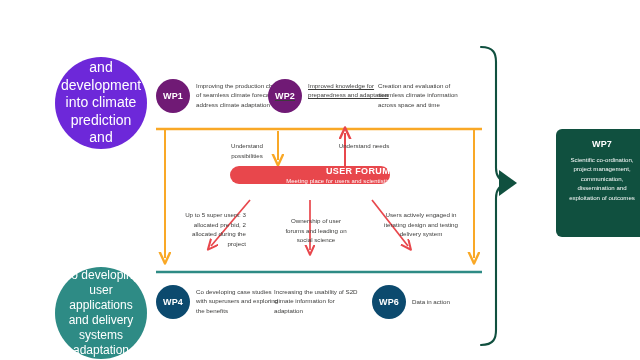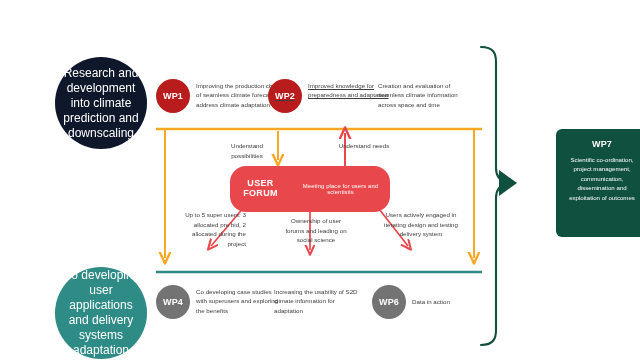--- a/index.html
+++ b/index.html
@@ -30,22 +30,22 @@
     align-items: center;
     justify-content: center;
     text-align: center;
     color: #ffffff;
     line-height: 1.25;
   }
   .theme-circle span { display: block; padding: 0 6px; }
   #theme-research {
     left: 55px; top: 57px;
     width: 92px; height: 92px;
-    background: #0f172a;
-    font-size: 12px;
+    background: #6d28d9;
+    font-size: 14px;
   }
   #theme-codev {
     left: 55px; top: 267px;
     width: 92px; height: 92px;
     background: #2E8B85;
     font-size: 12px;
   }
 
   
   .wp-group { display: flex; align-items: flex-start; }
@@ -54,22 +54,22 @@
     width: 34px; height: 34px;
     flex: 0 0 34px;
     display: flex;
     align-items: center;
     justify-content: center;
     color: #ffffff;
     font-weight: bold;
     font-size: 9px;
     letter-spacing: .2px;
   }
-  .wp-bubble.orange { background: #b91c1c; }
-  .wp-bubble.teal   { background: #737373; }
+  .wp-bubble.orange { background: #701a75; }
+  .wp-bubble.teal   { background: #0c4a6e; }
   .wp-desc {
     margin-left: 6px;
     font-size: 6.2px;
     line-height: 1.5;
     color: #3c3c3b;
     max-width: 86px;
     padding-top: 2px;
   }
   .wp-desc.wide { max-width: 96px; }
   .wp-desc.short { max-width: 70px; padding-top: 12px; }
@@ -77,25 +77,26 @@
   #wp1 { left: 156px; top: 79px; }
   #wp2 { left: 268px; top: 79px; text-decoration: underline; }
   #wp3 { left: 372px; top: 79px; }
   #wp4 { left: 156px; top: 285px; }
   #wp5 { left: 268px; top: 285px; }
   #wp6 { left: 372px; top: 285px; }
 
   
   #user-forum {
     left: 230px; top: 166px;
-    width: 160px; height: 46px;
+    width: 160px; height: 18px;
     background: #E8474C;
     border-radius: 16px;
     display: flex;
-    align-items: center;
+    flex-direction: column;
+    align-items: flex-end;
     justify-content: center;
     color: #ffffff;
     text-align: center;
   }
   #user-forum .uf-title {
     font-size: 9px;
     font-weight: bold;
     letter-spacing: .35px;
     margin-bottom: 2px;
   }

